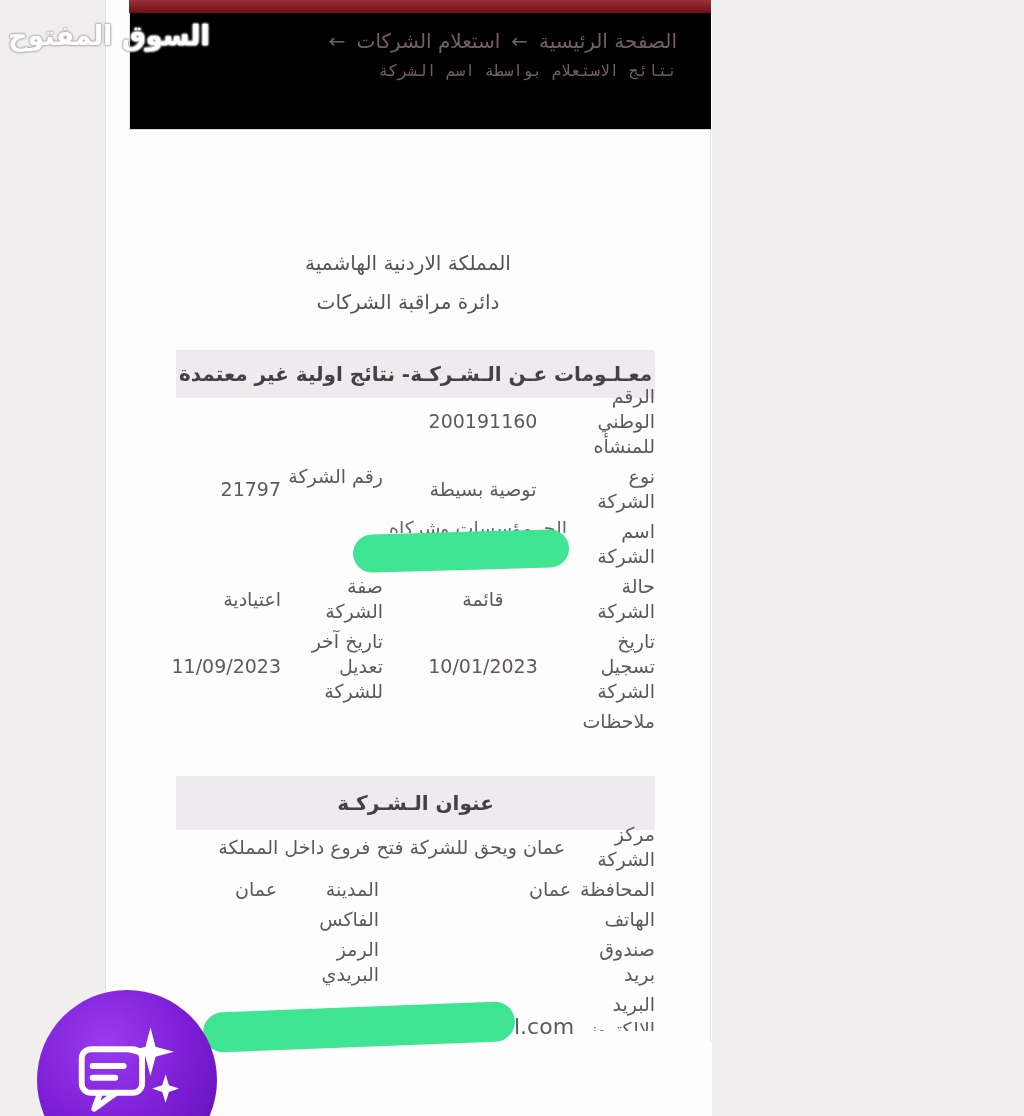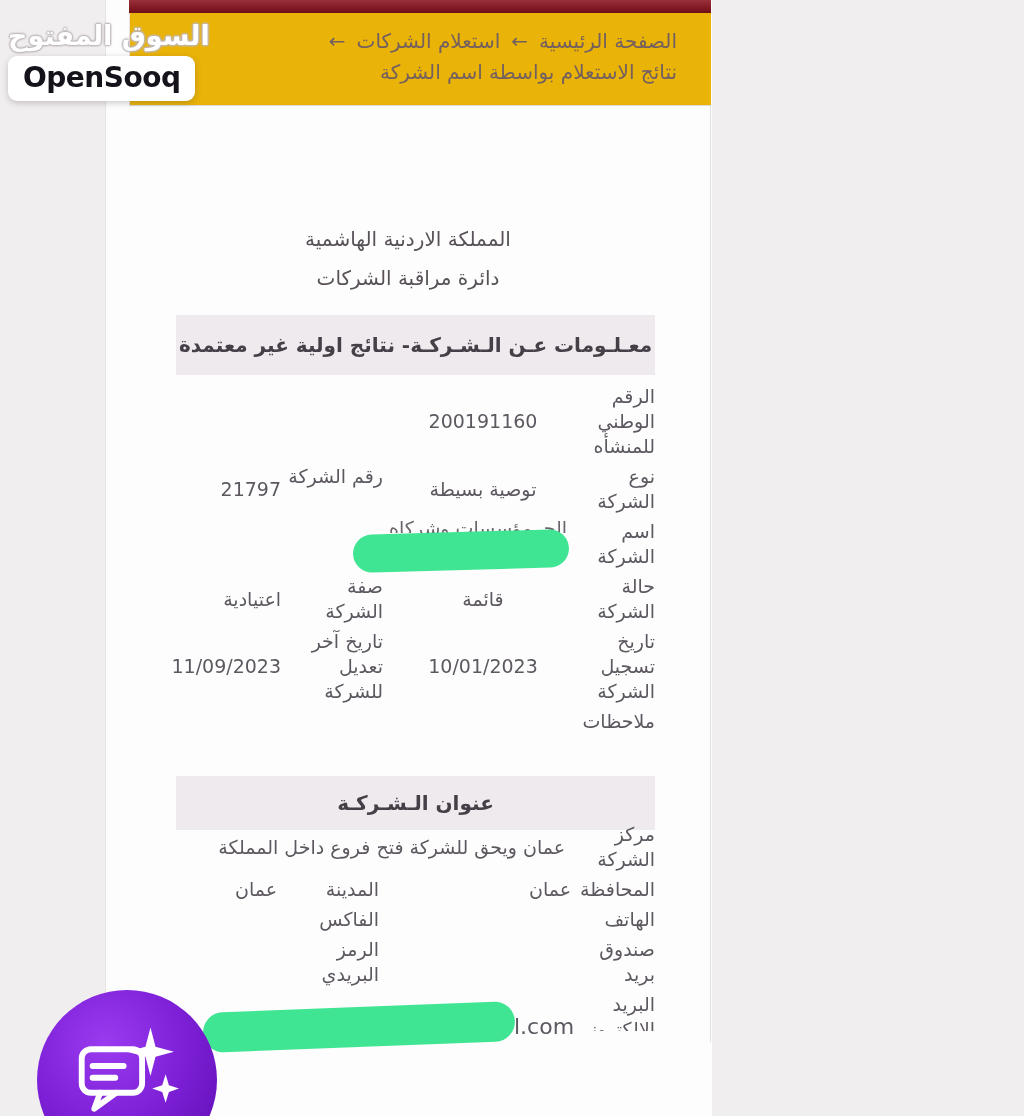--- a/index.html
+++ b/index.html
@@ -15,44 +15,44 @@
   .page{
     position:absolute;left:105px;top:0;width:606px;height:1116px;
     background:#fdfdfd;border-left:1px solid #e7e3e5;
   }
   .page-right-line{position:absolute;left:710px;top:0;width:1px;height:1042px;background:#e3dfe1;}
 
   
   .crumb-frame{position:absolute;left:129px;top:0;width:582px;}
   .redbar{height:13px;background:linear-gradient(180deg,#97313b 0%,#851c25 55%,#6d0f18 100%);}
   .crumbbox{
-    height:93px;box-sizing:border-box;border-bottom:1px solid #dcd8da;border-left:1px solid #e6e2e4;
-    padding:15px 34px 0 10px;text-align:right;color:#73605f;background:#eab308;
+    height:117px;box-sizing:border-box;border-bottom:1px solid #dcd8da;border-left:1px solid #e6e2e4;
+    padding:15px 34px 0 10px;text-align:right;color:#73605f;background:#000000;
   }
   .crumb-line1{font-size:20px;line-height:26px;}
   .crumb-line1 .arrow{margin:0 11px;display:inline-block;}
-  .crumb-line2{font-size:20px;line-height:26px;margin-top:5px;}
+  .crumb-line2{font-size:16px;line-height:26px;margin-top:5px;font-family:Liberation Mono, monospace;}
 
   
   .page-title{
     position:absolute;left:129px;top:142px;width:547px;box-sizing:border-box;
     padding-left:35px;text-align:left;direction:ltr;
     font-size:35px;font-weight:700;color:#4b4349;
   }
   .center-lines{position:absolute;left:105px;top:226px;width:606px;text-align:center;color:#585258;}
-  .center-lines .l1{font-size:20px;line-height:26px;}
+  .center-lines .l1{font-size:20px;line-height:26px;margin-top:24px;}
   .center-lines .l2{font-size:20px;line-height:26px;margin-top:13px;}
 
   
   .band{
     position:absolute;left:176px;width:479px;background:#efeaed;
     display:flex;align-items:center;justify-content:center;
     font-size:20px;font-weight:700;color:#454048;
   }
-  #band-info{top:315px;height:60px;}
+  #band-info{top:350px;height:48px;}
   #band-address{top:776px;height:54px;}
 
   
   .rows{position:absolute;left:176px;width:479px;display:flex;flex-direction:column;gap:5px;text-align:right;}
   #info-rows{top:384px;}
   #address-rows{top:822px;height:209px;overflow:hidden;}
   .row{display:grid;grid-template-columns:72px 200px 98px 1fr;}
   #address-rows .row{grid-template-columns:80px 196px 98px 1fr;}
   .lbl{color:#5d5860;font-size:19px;line-height:25px;}
   .val{display:flex;align-items:center;justify-content:center;color:#5d5860;font-size:19px;line-height:25px;}
@@ -74,21 +74,21 @@
   .blob-email{
     position:absolute;left:203px;top:1007px;width:312px;height:40px;border-radius:20px;
     background:#3fe592;transform:rotate(-2.2deg);z-index:5;
   }
   .email-suffix{
     position:absolute;left:514px;top:1014px;z-index:4;direction:ltr;
     color:#5d5860;font-size:22px;
   }
 
   
-  .watermark{position:absolute;left:8px;top:20px;z-index:8;text-align:left;direction:ltr;}
+  .watermark{position:absolute;left:8px;top:20px;z-index:8;text-align:right;direction:ltr;}
   .wm-arabic{
     font-size:27px;font-weight:700;color:#ffffff;letter-spacing:1px;
     text-shadow:0 0 2px #b5afb2,0 1px 2px #c2bcbf,0 -1px 2px #c2bcbf,1px 0 2px #c2bcbf,-1px 0 2px #c2bcbf;
   }
   .wm-badge{
     display:inline-block;margin-top:5px;background:#ffffff;border-radius:9px;
     padding:5px 15px 7px 15px;box-shadow:0 2px 6px rgba(60,50,60,.25);
     color:#15121a;font-size:28px;font-weight:800;letter-spacing:-.5px;
   }
 
@@ -198,21 +198,20 @@
       <div class="lbl"></div>
       <div class="val"></div>
     </div>
   </div>
 
   <div class="email-suffix">l.com</div>
   <div class="blob-email"></div>
 
   <div class="watermark">
     <div class="wm-arabic">السوق المفتوح</div>
-    <div class="wm-badge">OpenSooq</div>
   </div>
 
   <div class="chat-widget">
     <span>
       <svg viewBox="0 0 124 112" xmlns="http://www.w3.org/2000/svg">
         <g fill="none" stroke="#ffffff" stroke-width="7" stroke-linecap="round" stroke-linejoin="round">
           <rect x="8" y="30" width="72" height="52" rx="11"></rect>
           <path d="M30 82 L23 101 L49 82"></path>
           <line x1="21" y1="50" x2="58" y2="50"></line>
           <line x1="21" y1="64" x2="48" y2="64"></line>

